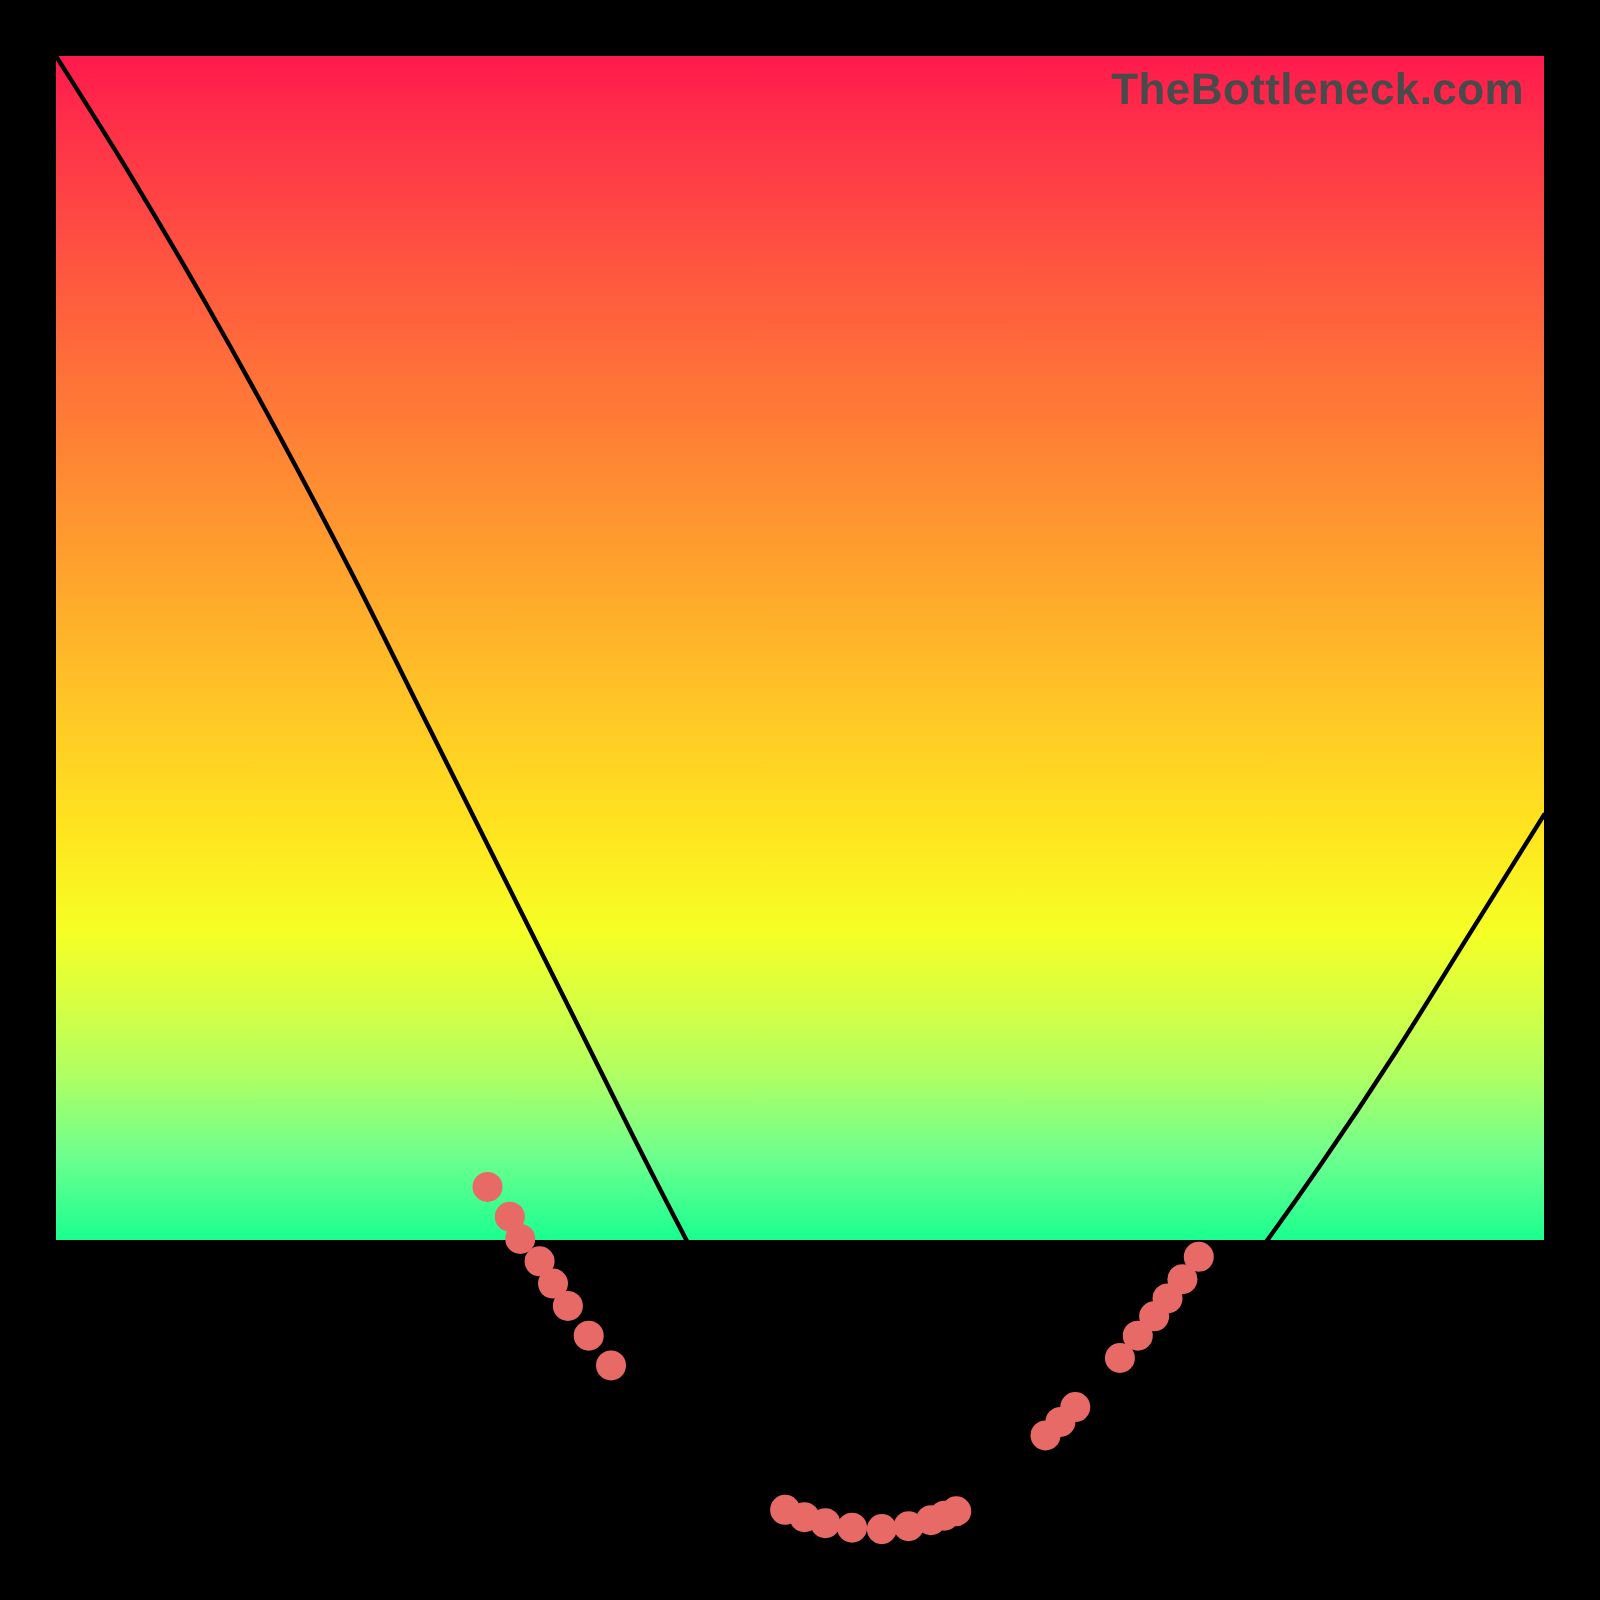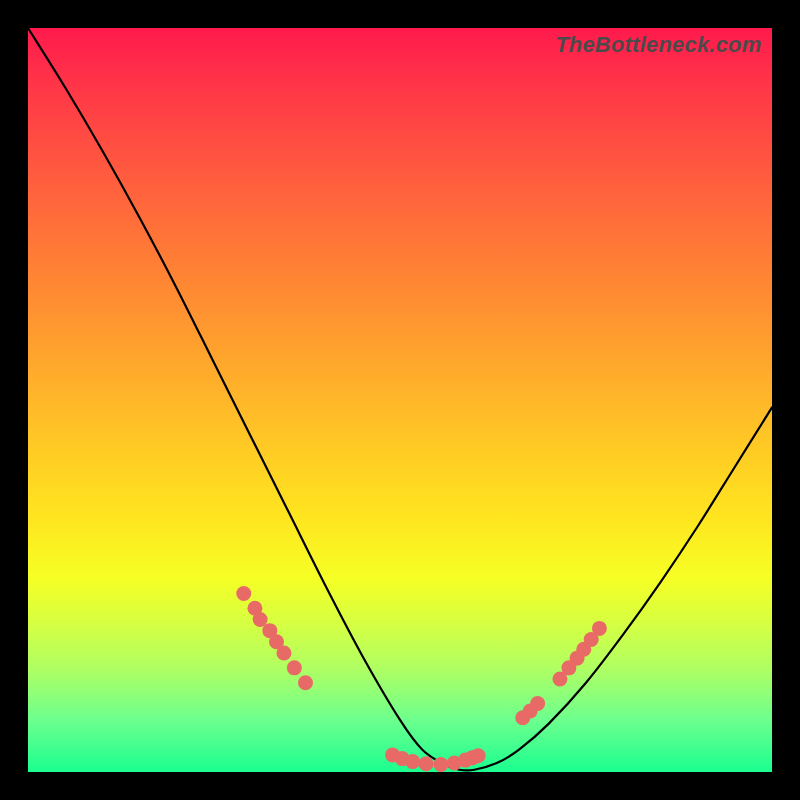--- a/index.html
+++ b/index.html
@@ -17,35 +17,34 @@
     top: 0;
     width: 800px;
     height: 800px;
     background: #000;
   }
   .plot {
     position: absolute;
     left: 28px;
     top: 28px;
     width: 744px;
-    height: 744px;
+    height: 592px;
     background: linear-gradient(to bottom,
       #ff1a4d 0%,
       #ff3348 7%,
       #ff5640 18%,
       #ff7a36 30%,
       #ff9e2e 42%,
       #ffc326 54%,
       #ffe61f 66%,
       #f5ff25 74%,
       #d6ff42 80%,
       #b0ff62 86%,
       #6dff8e 93%,
       #1aff8f 100%);
-    font-style: italic;
   }
   .svg-layer {
     position: absolute;
     left: 0;
     top: 0;
     width: 744px;
     height: 744px;
   }
   .watermark {
     position: absolute;

